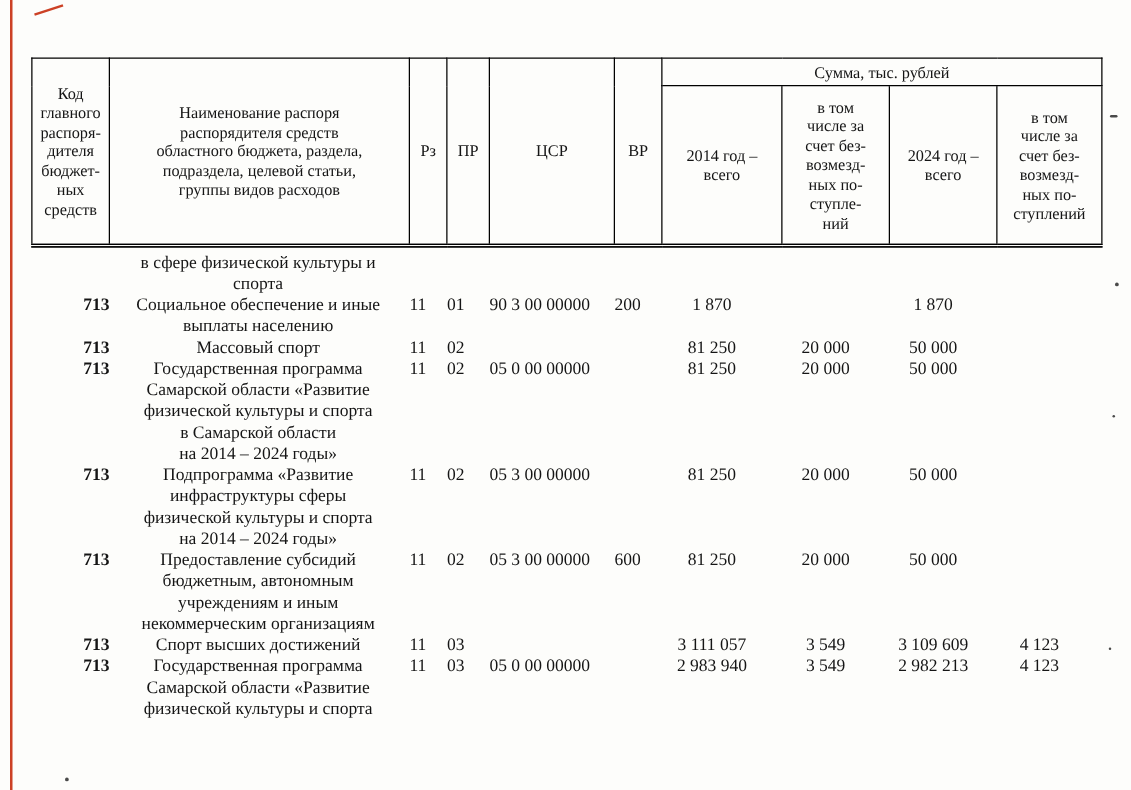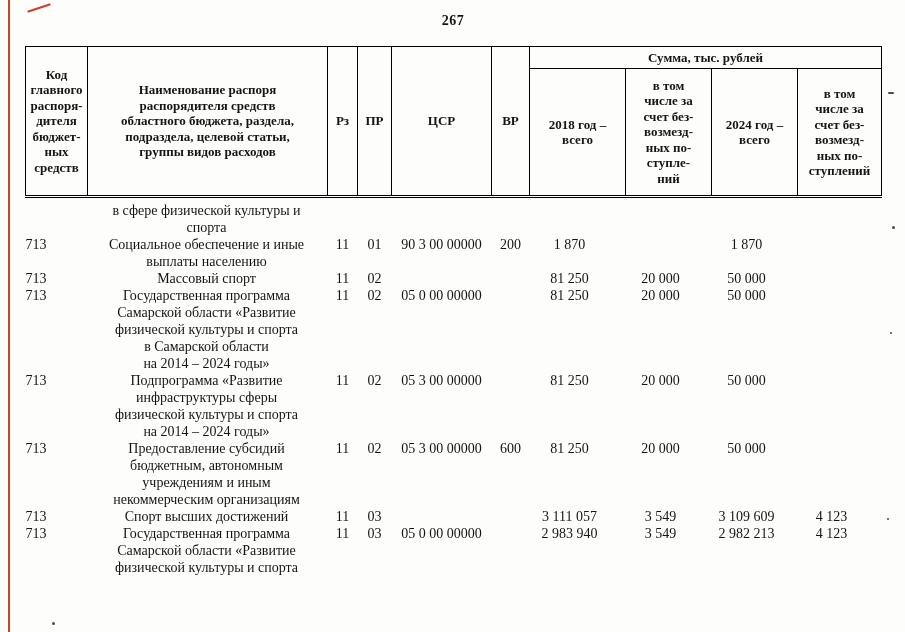--- a/index.html
+++ b/index.html
@@ -29,43 +29,43 @@
   table.budget {
     position: absolute;
     left: 25px;
     top: 46px;
     width: 856px;
     border-collapse: collapse;
     table-layout: fixed;
   }
   thead th {
     border: 1px solid #000;
-    font-weight: bold;
+    font-weight: normal;
     font-size: 13px;
     line-height: 15.5px;
     vertical-align: middle;
     white-space: pre-line;
     padding: 2px 1px;
     background: transparent;
   }
   thead tr.sum-row { height: 22px; }
   thead tr.sub-row { height: 128px; }
   thead th.bb { border-bottom: 3px double #000; }
   tbody td {
     border: none;
     font-size: 14px;
     line-height: 17px;
     vertical-align: top;
     white-space: pre-line;
     padding: 0;
   }
   tbody tr:first-child td { padding-top: 4px; }
-  td.code { text-align: left; font-weight: normal; }
+  td.code { text-align: right; font-weight: bold; }
   td.name { text-align: center; padding-left: 2px; padding-right: 4px; }
-  td.c    { text-align: center; }
+  td.c    { text-align: left; }
   td.num  { text-align: center; padding-right: 16px; }
   
   .scan-line {
     position: absolute;
     left: 8px; top: 0;
     width: 2px; height: 632px;
     background: #cc4125;
     opacityы: 0.95;
   }
   .scan-mark {
@@ -92,21 +92,20 @@
 <div class="page">
 
   <div class="scan-line"></div>
   <div class="scan-mark"></div>
   <div class="speck s1"></div>
   <div class="speck s2"></div>
   <div class="speck s3"></div>
   <div class="speck s4"></div>
   <div class="speck s5"></div>
 
-  <div class="page-number">267</div>
 
   <table class="budget">
     <colgroup>
       <col style="width:62px">
         <col style="width:240px">
         <col style="width:30px">
         <col style="width:34px">
       <col style="width:100px">
         <col style="width:38px">
         <col style="width:96px">
@@ -128,21 +127,21 @@
 областного бюджета, раздела,
 подраздела, целевой статьи,
 группы видов расходов</th>
         <th class="bb" rowspan="2">Рз</th>
         <th class="bb" rowspan="2">ПР</th>
         <th class="bb" rowspan="2">ЦСР</th>
         <th class="bb" rowspan="2">ВР</th>
         <th colspan="4">Сумма, тыс. рублей</th>
       </tr>
       <tr class="sub-row">
-        <th class="bb">2018 год –
+        <th class="bb">2014 год –
 всего</th>
         <th class="bb">в том
 числе за
 счет без-
 возмезд-
 ных по-
 ступле-
 ний</th>
         <th class="bb">2024 год –
 всего</th>

